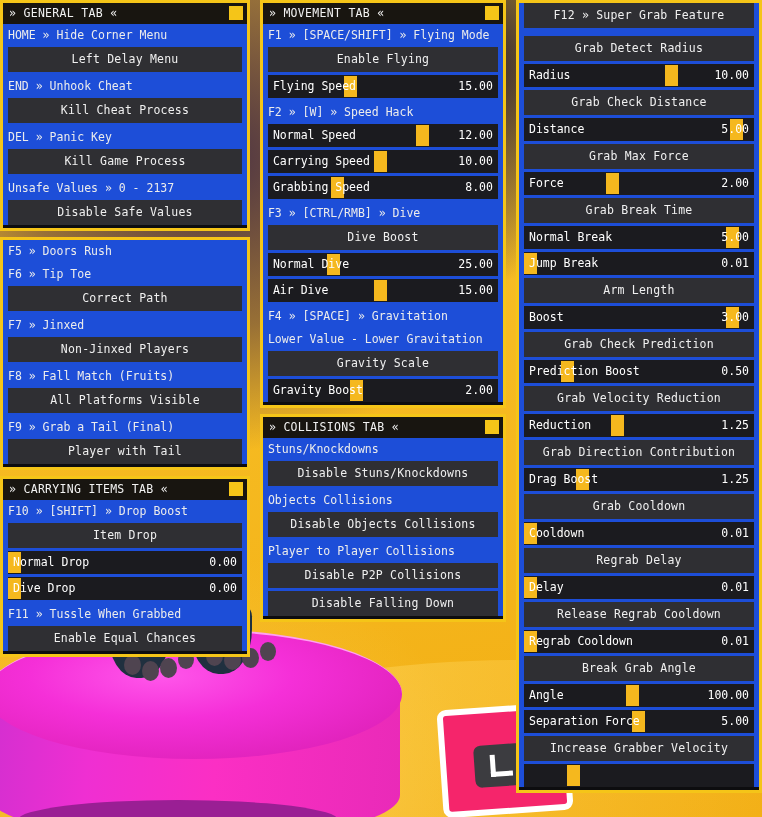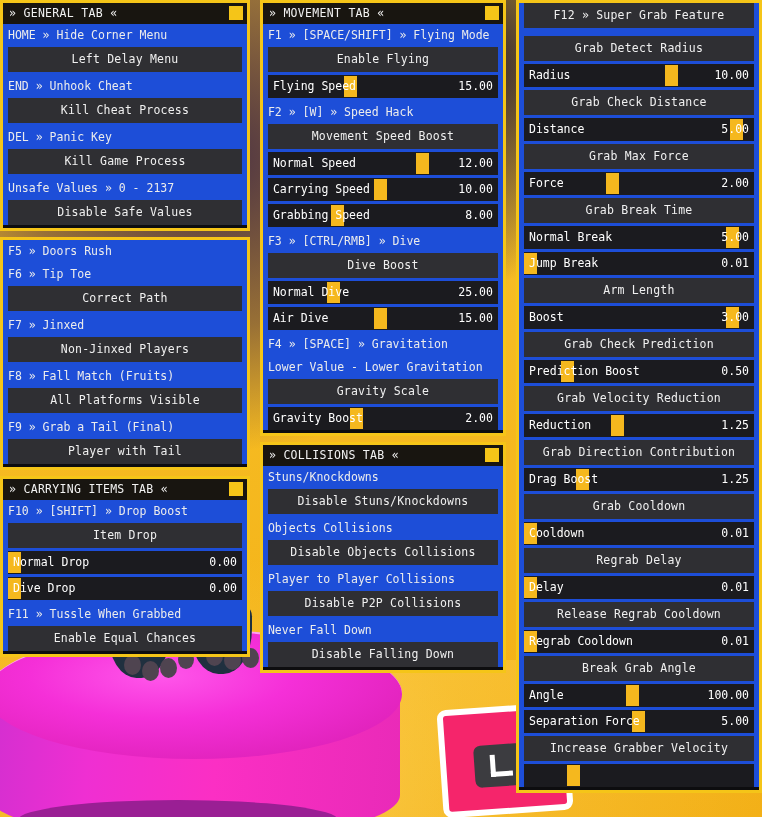--- a/index.html
+++ b/index.html
@@ -316,21 +316,20 @@
       </div>
       <div class="panel-body">
           <div class="hotkey-row">F1 » [SPACE/SHIFT] » Flying Mode</div>
           <div class="section-btn">Enable Flying</div>
           <div class="slider-row">
             <div class="slider-handle" style="left: calc(35% - 4.55px);"></div>
             <span class="slider-label">Flying Speed</span>
             <span class="slider-value">15.00</span>
           </div>
           <div class="hotkey-row">F2 » [W] » Speed Hack</div>
-          <div class="section-btn">Movement Speed Boost</div>
           <div class="slider-row">
             <div class="slider-handle" style="left: calc(68% - 8.84px);"></div>
             <span class="slider-label">Normal Speed</span>
             <span class="slider-value">12.00</span>
           </div>
           <div class="slider-row">
             <div class="slider-handle" style="left: calc(49% - 6.37px);"></div>
             <span class="slider-label">Carrying Speed</span>
             <span class="slider-value">10.00</span>
           </div>
@@ -367,21 +366,20 @@
         <span class="panel-title">» COLLISIONS TAB «</span>
         <span class="panel-collapse"></span>
       </div>
       <div class="panel-body">
           <div class="hotkey-row">Stuns/Knockdowns</div>
           <div class="section-btn">Disable Stuns/Knockdowns</div>
           <div class="hotkey-row">Objects Collisions</div>
           <div class="section-btn">Disable Objects Collisions</div>
           <div class="hotkey-row">Player to Player Collisions</div>
           <div class="section-btn">Disable P2P Collisions</div>
-          <div class="hotkey-row">Never Fall Down</div>
           <div class="section-btn">Disable Falling Down</div>
         </div>
     </div>
   </div>
 
   <div class="column" id="col-right">
     <div class="panel">
       <div class="panel-body">
           <div class="section-btn">F12 » Super Grab Feature</div>
           <div class="spacer-row"></div>

